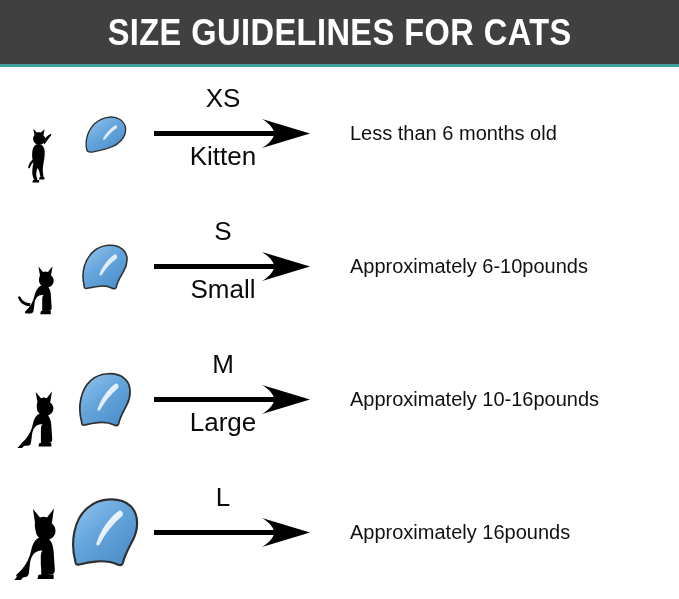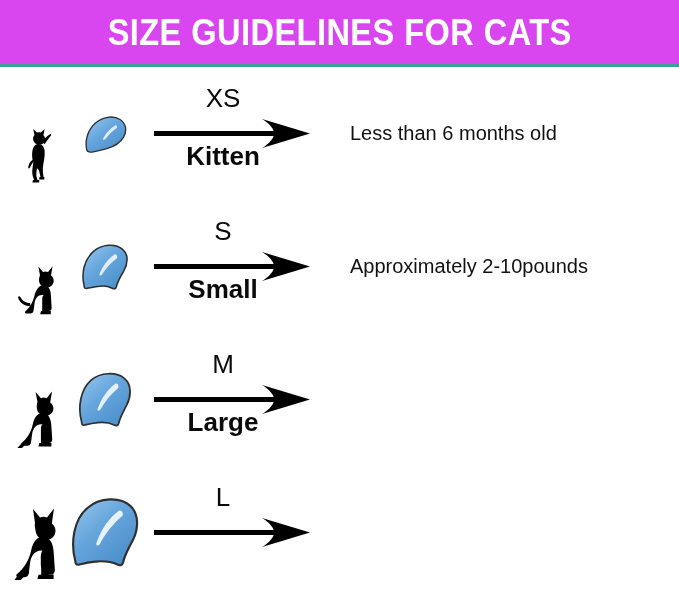--- a/index.html
+++ b/index.html
@@ -15,21 +15,21 @@
     position: relative;
   }
 
   
   .banner {
     position: absolute;
     left: 0;
     top: 0;
     width: 679px;
     height: 64px;
-    background: #d946ef;
+    background: #404040;
     display: flex;
     align-items: center;
     justify-content: center;
   }
   .banner-title {
     color: #ffffff;
     font-family: "Liberation Sans Narrow", "Liberation Sans", sans-serif;
     font-weight: bold;
     font-size: 37px;
     letter-spacing: 0.5px;
@@ -116,21 +116,21 @@
     font-weight: normal;
     color: #0a0a0a;
   }
   .size-name {
     position: absolute;
     left: 0;
     top: 62px;
     width: 150px;
     text-align: center;
     font-size: 26px;
-    font-weight: bold;
+    font-weight: normal;
     color: #0a0a0a;
   }
 </style>
 </head>
 <body>
 
 <div class="banner">
   <div class="banner-title">SIZE GUIDELINES FOR CATS</div>
 </div>
 <div class="banner-underline"></div>
@@ -236,21 +236,21 @@
 
     <div class="arrow-cell">
       <div class="size-code">S</div>
       <svg class="arrow-svg" width="160" height="34" viewBox="0 0 160 34">
         <rect x="0" y="14" width="120" height="5" fill="#000000"></rect>
         <path d="M108 2 L156 16.5 L108 31 C116 26 120 21 120 16.5 C120 12 116 7 108 2 Z" fill="#000000"></path>
       </svg>
       <div class="size-name">Small</div>
     </div>
 
-    <div class="desc-cell">Approximately 2-10pounds</div>
+    <div class="desc-cell">Approximately 6-10pounds</div>
   </div>
 
   <div class="row row-2">
 
     <div class="cat-cell">
       <svg width="50" height="62" viewBox="0 0 50 62" aria-hidden="true">
         <g fill="#000000">
 
           <path d="M23.5 14.0 L21.6 4.0 L27.0 10.2 C28.8 9.4 30.8 9.4 32.6 10.2 L38.0 3.6 L36.2 14.4
                    C38.8 16.2 40.0 19.2 39.2 22.2 C38.2 25.8 34.6 28.0 30.8 27.8
@@ -290,20 +290,21 @@
 
     <div class="arrow-cell">
       <div class="size-code">M</div>
       <svg class="arrow-svg" width="160" height="34" viewBox="0 0 160 34">
         <rect x="0" y="14" width="120" height="5" fill="#000000"></rect>
         <path d="M108 2 L156 16.5 L108 31 C116 26 120 21 120 16.5 C120 12 116 7 108 2 Z" fill="#000000"></path>
       </svg>
       <div class="size-name">Large</div>
     </div>
 
+    <div class="desc-cell">Approximately 10-16pounds</div>
   </div>
 
   <div class="row row-3">
 
     <div class="cat-cell">
       <svg width="52" height="76" viewBox="0 0 52 76" aria-hidden="true">
         <g fill="#000000">
 
           <path d="M22.0 16.0 L20.0 2.0 L27.0 10.5 C29.2 9.4 31.8 9.4 34.0 10.5 L41.0 1.6 L38.8 16.6
                    C41.8 19.0 43.2 22.6 42.2 26.2 C41.0 30.6 36.8 33.2 32.2 33.0
@@ -345,15 +346,16 @@
     </div>
 
     <div class="arrow-cell">
       <div class="size-code">L</div>
       <svg class="arrow-svg" width="160" height="34" viewBox="0 0 160 34">
         <rect x="0" y="14" width="120" height="5" fill="#000000"></rect>
         <path d="M108 2 L156 16.5 L108 31 C116 26 120 21 120 16.5 C120 12 116 7 108 2 Z" fill="#000000"></path>
       </svg>
     </div>
 
+    <div class="desc-cell">Approximately 16pounds</div>
   </div>
 
 </div>
 
 </body></html>

